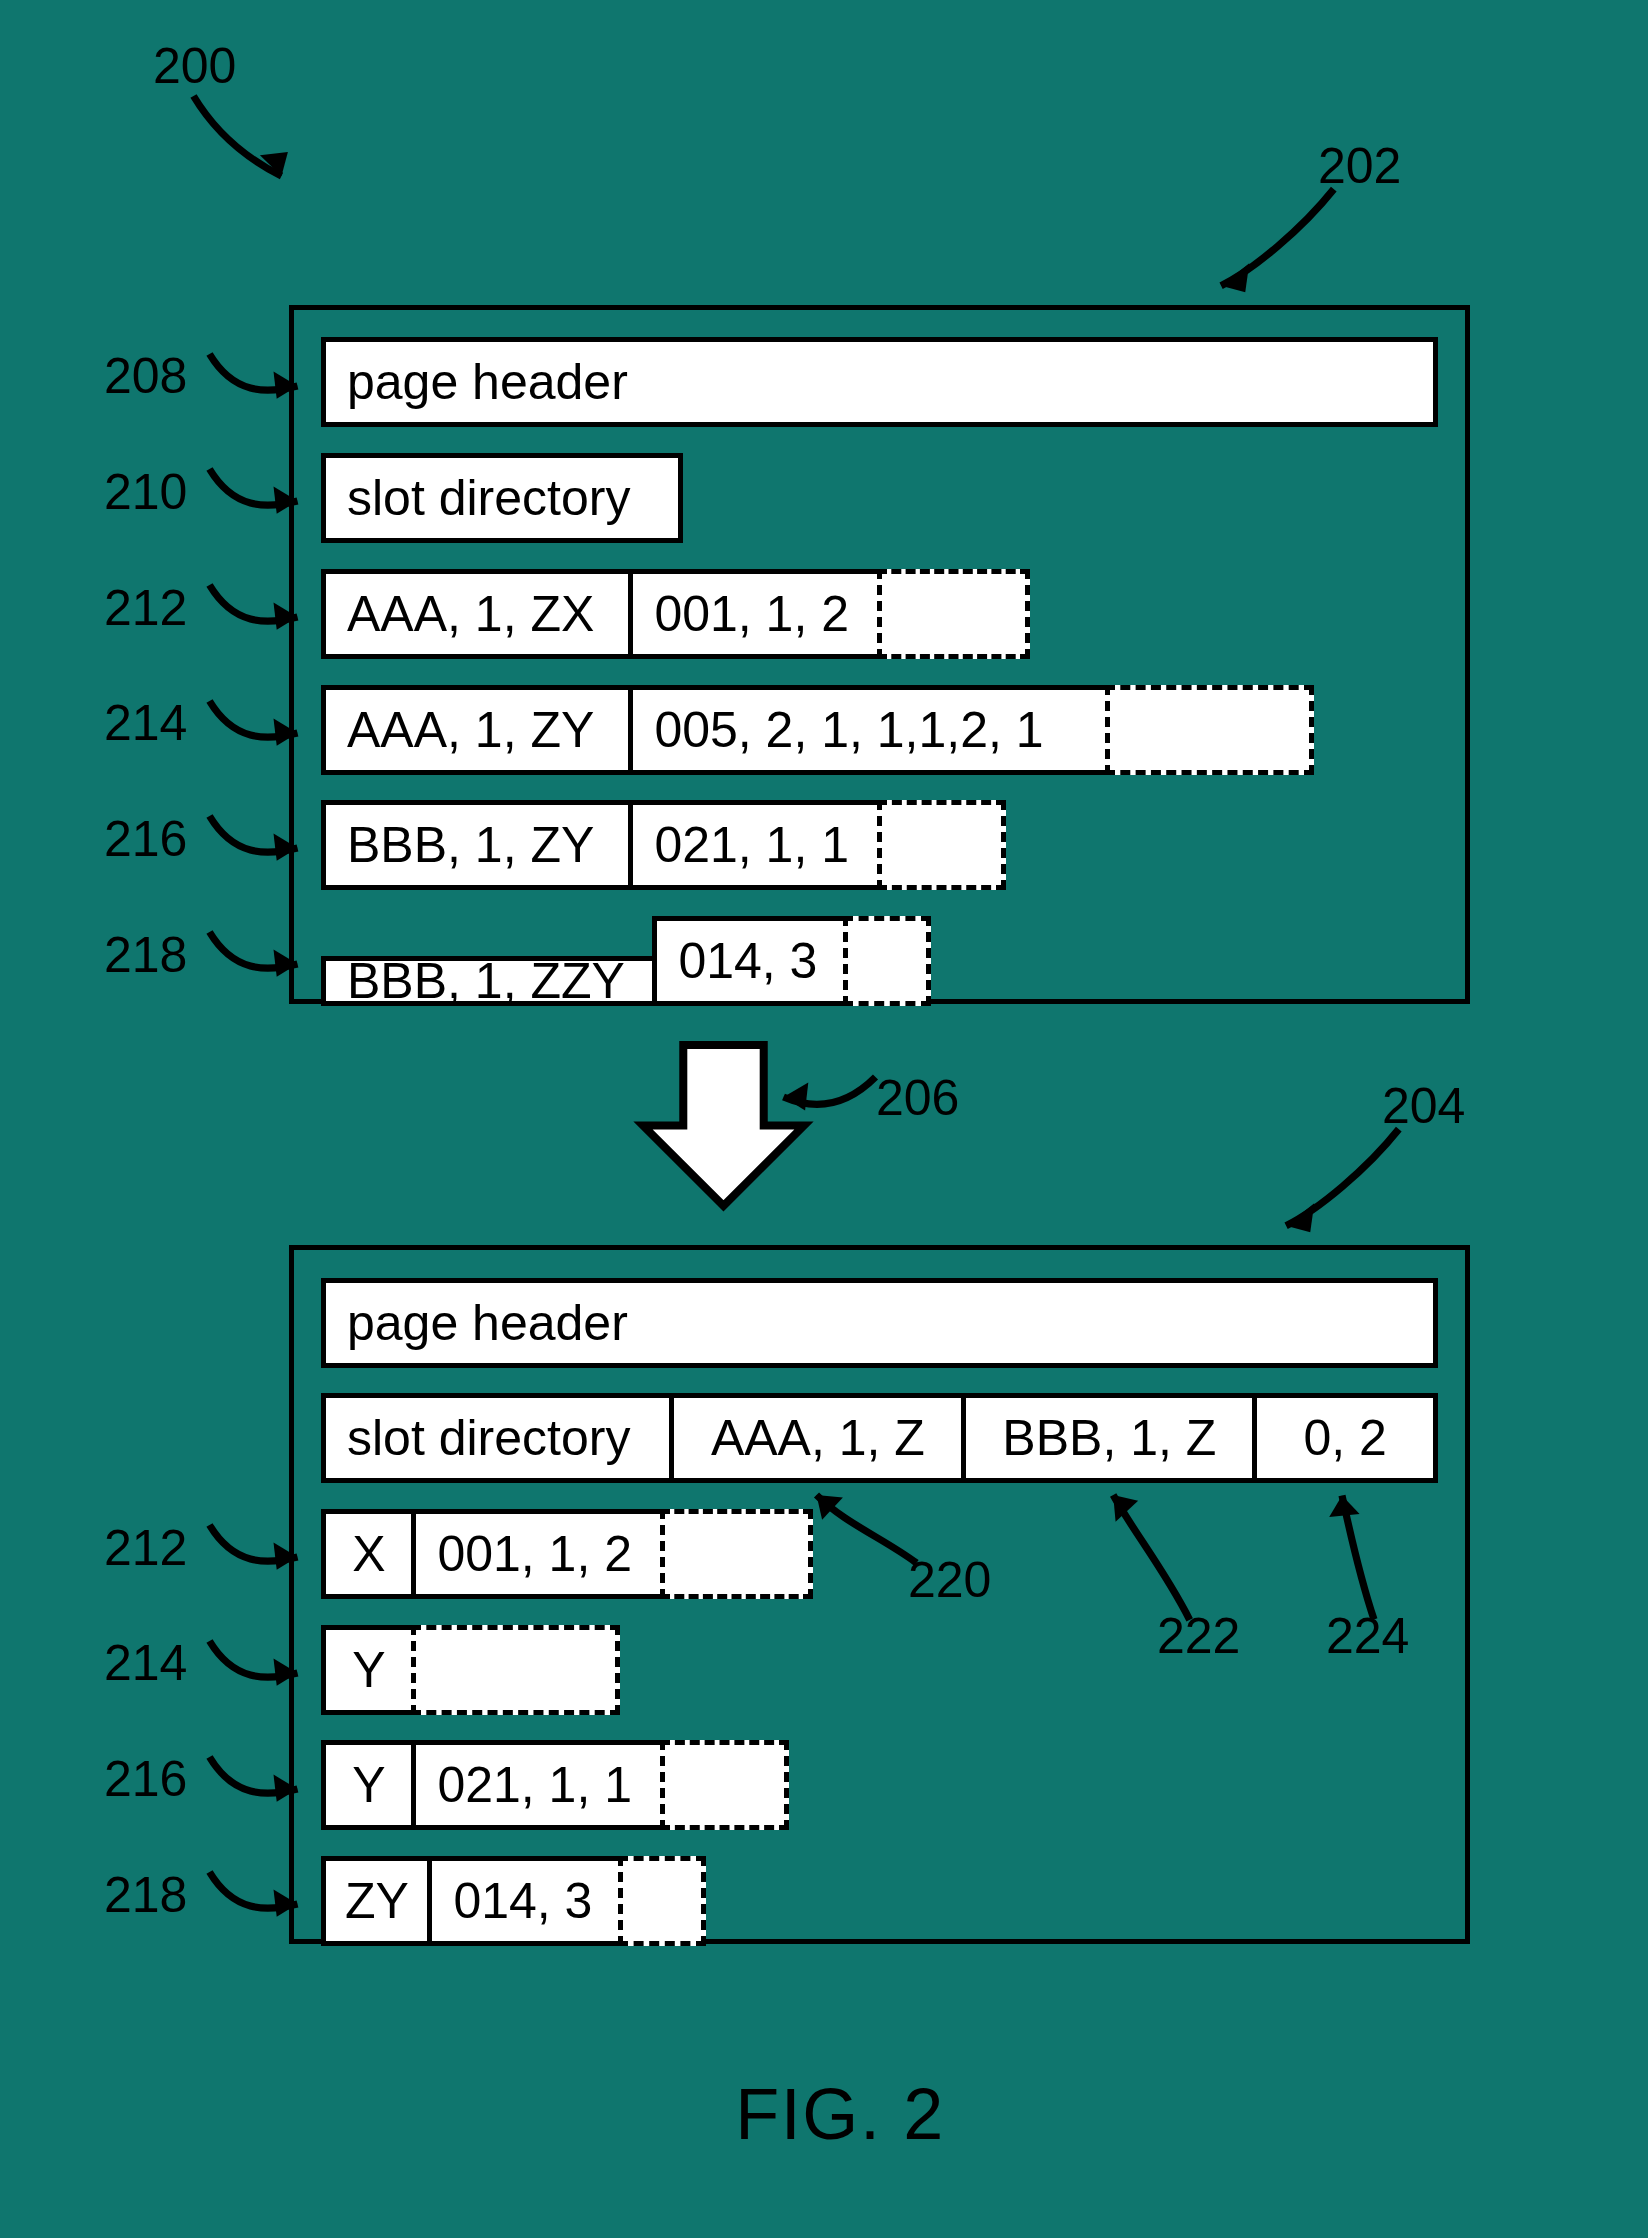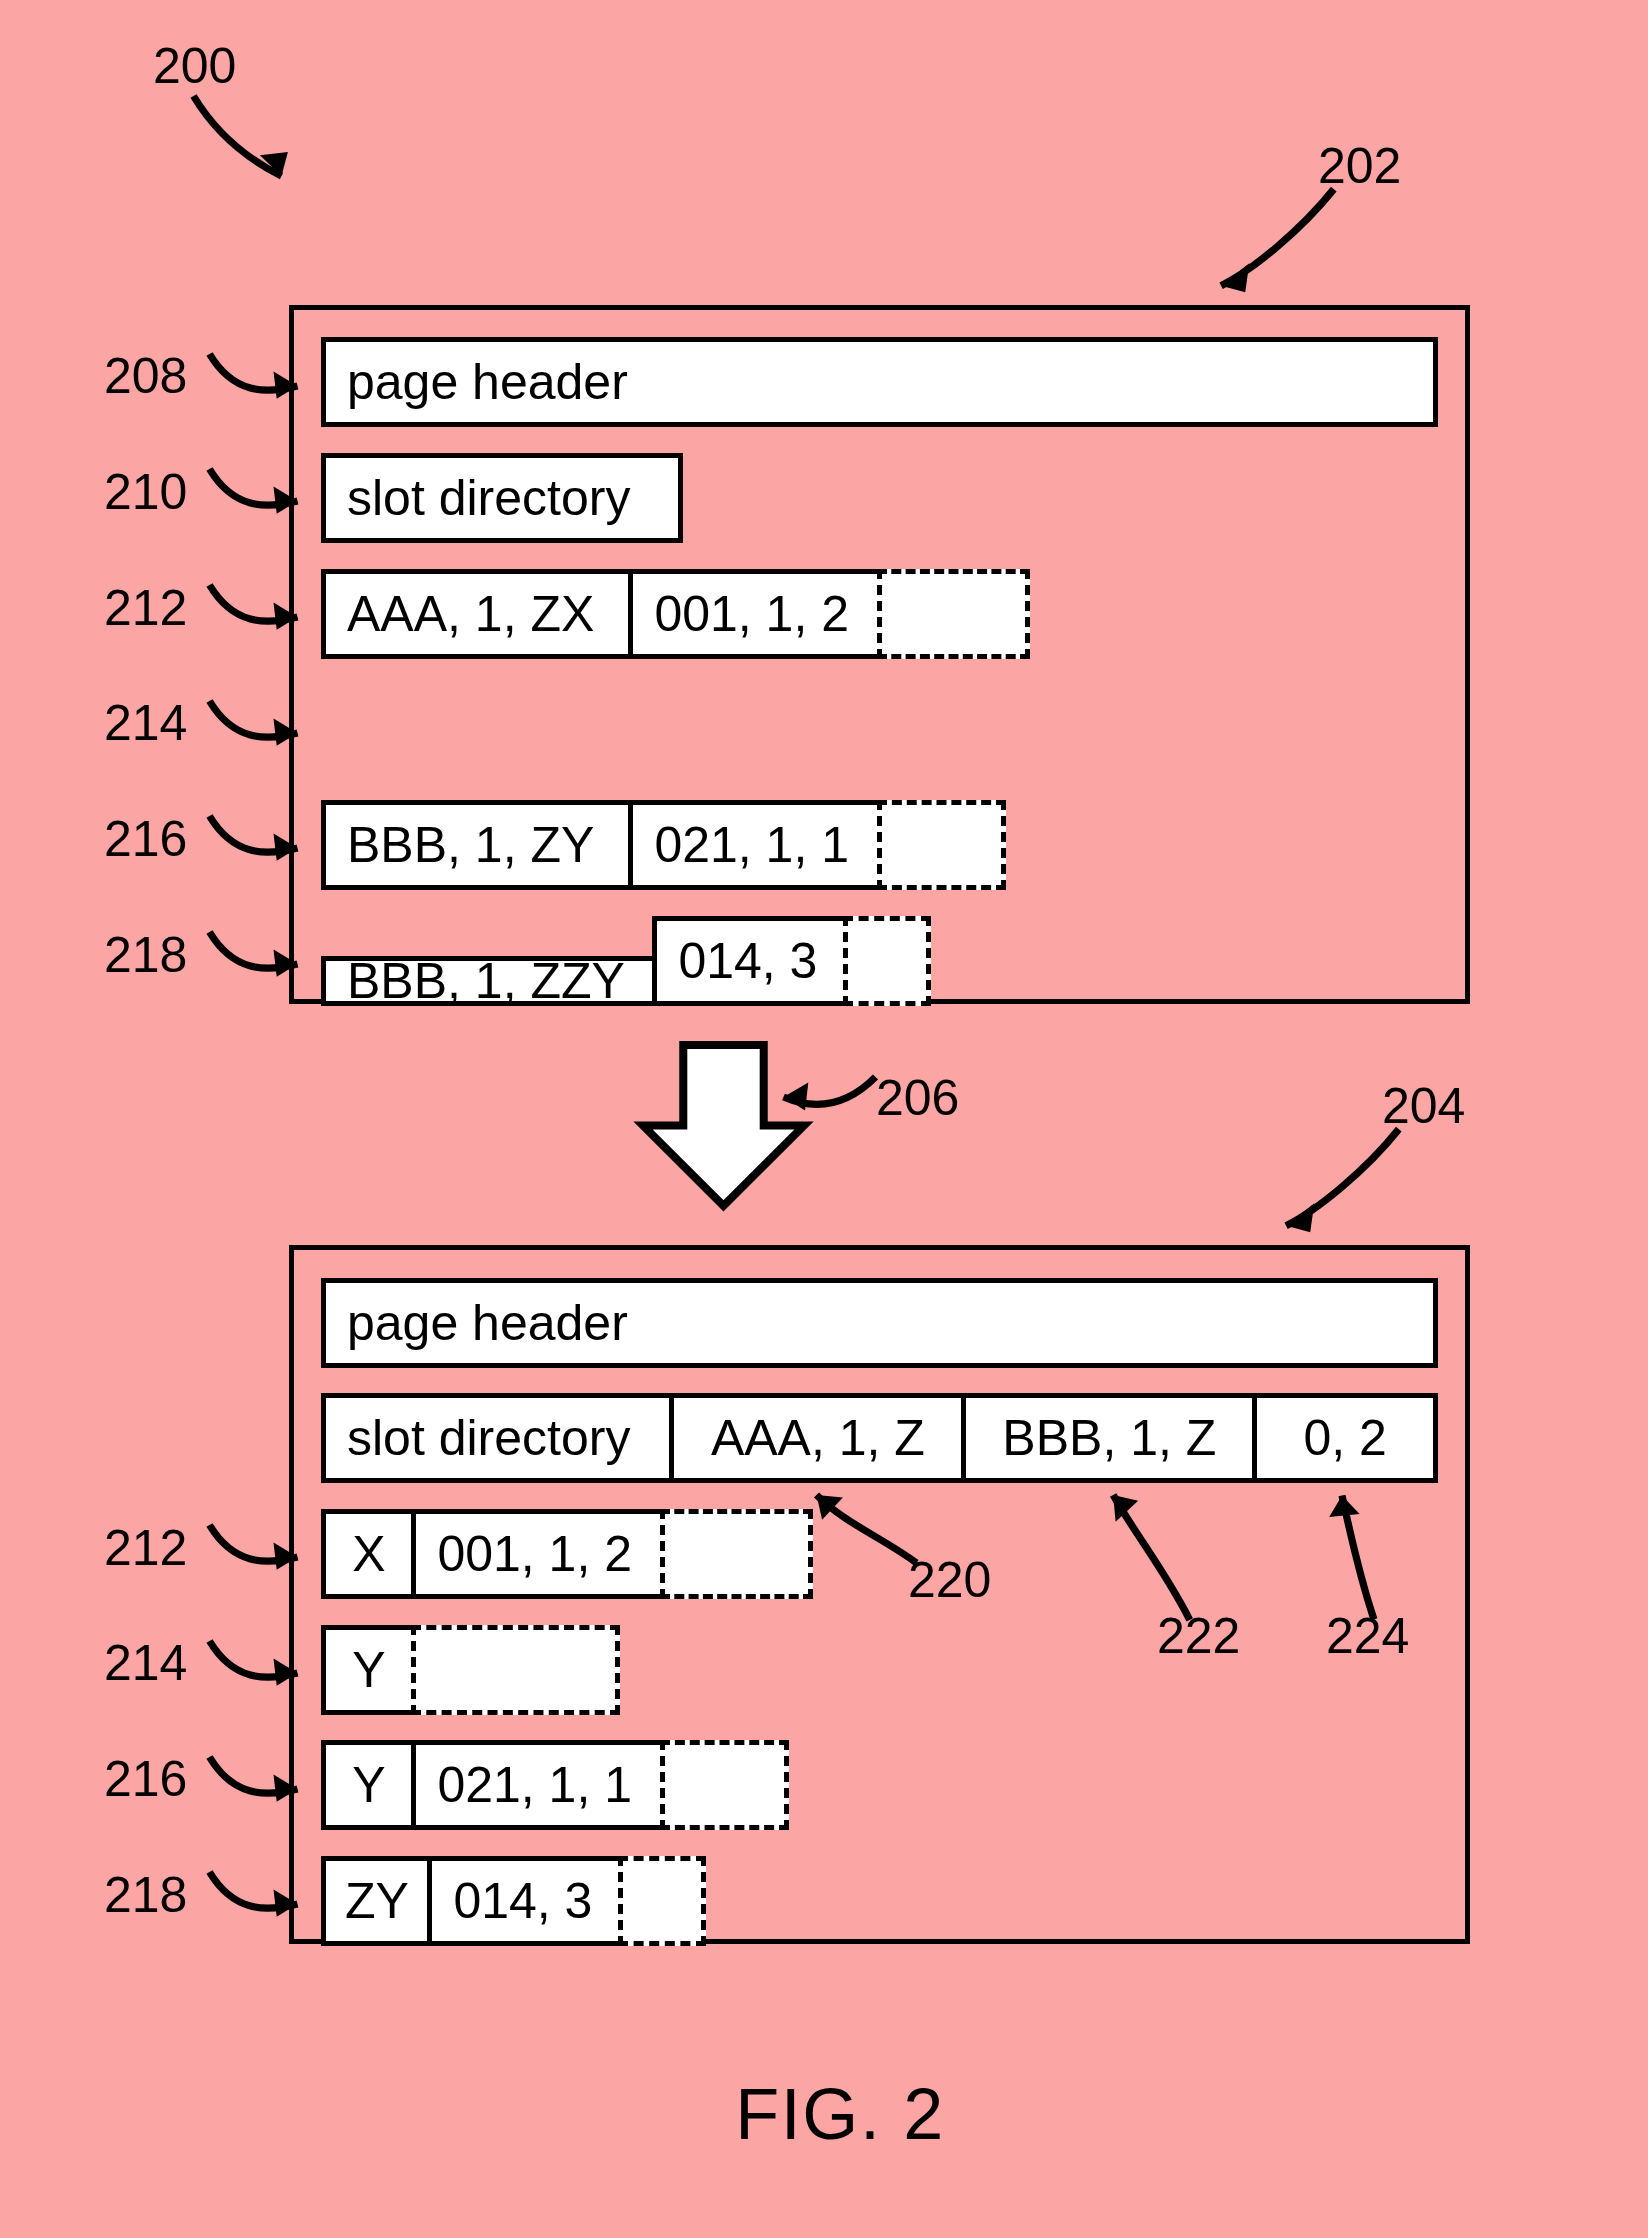--- a/index.html
+++ b/index.html
@@ -5,21 +5,21 @@
   html, body {
     margin: 0;
     padding: 0;
     background: #fff;
     font-family: Arial, Helvetica, sans-serif;
   }
   .page {
     position: relative;
     width: 1648px;
     height: 2239px;
-    background: #fca5a5;
+    background: #0f766e;
   }
   .lbl {
     position: absolute;
     font-size: 50px;
     color: #000;
     white-space: nowrap;
   }
   .frame {
     position: absolute;
     border: 5.6px solid #000;
@@ -88,20 +88,25 @@
   <div class="row" style="left:321px; top:453px;">
     <div class="cell" style="width:362px;">slot directory</div>
   </div>
 
   <div class="row" style="left:321px; top:569px;">
     <div class="cell" style="width:313px;">AAA, 1, ZX</div>
     <div class="cell" style="width:254px;">001, 1, 2</div>
     <div class="dashed" style="width:153px;"></div>
   </div>
 
+  <div class="row" style="left:321px; top:685px;">
+    <div class="cell" style="width:313px;">AAA, 1, ZY</div>
+    <div class="cell" style="width:482px;">005, 2, 1, 1,1,2, 1</div>
+    <div class="dashed" style="width:209px;"></div>
+  </div>
 
   <div class="row" style="left:321px; top:800px;">
     <div class="cell" style="width:313px;">BBB, 1, ZY</div>
     <div class="cell" style="width:254px;">021, 1, 1</div>
     <div class="dashed" style="width:129px;"></div>
   </div>
 
   <div class="row" style="left:321px; top:916px;">
     <div class="cell" style="width:337px;margin-top:40px;">BBB, 1, ZZY</div>
     <div class="cell" style="width:196px;">014, 3</div>

